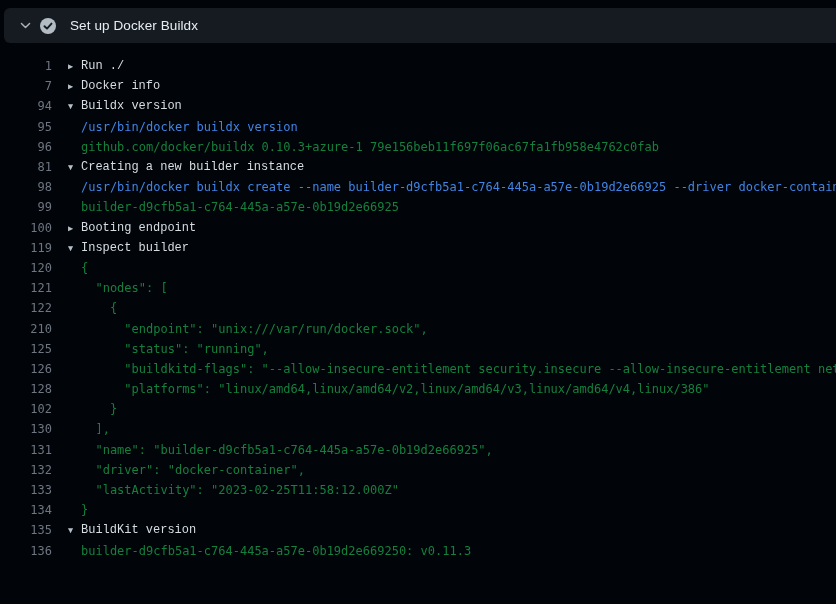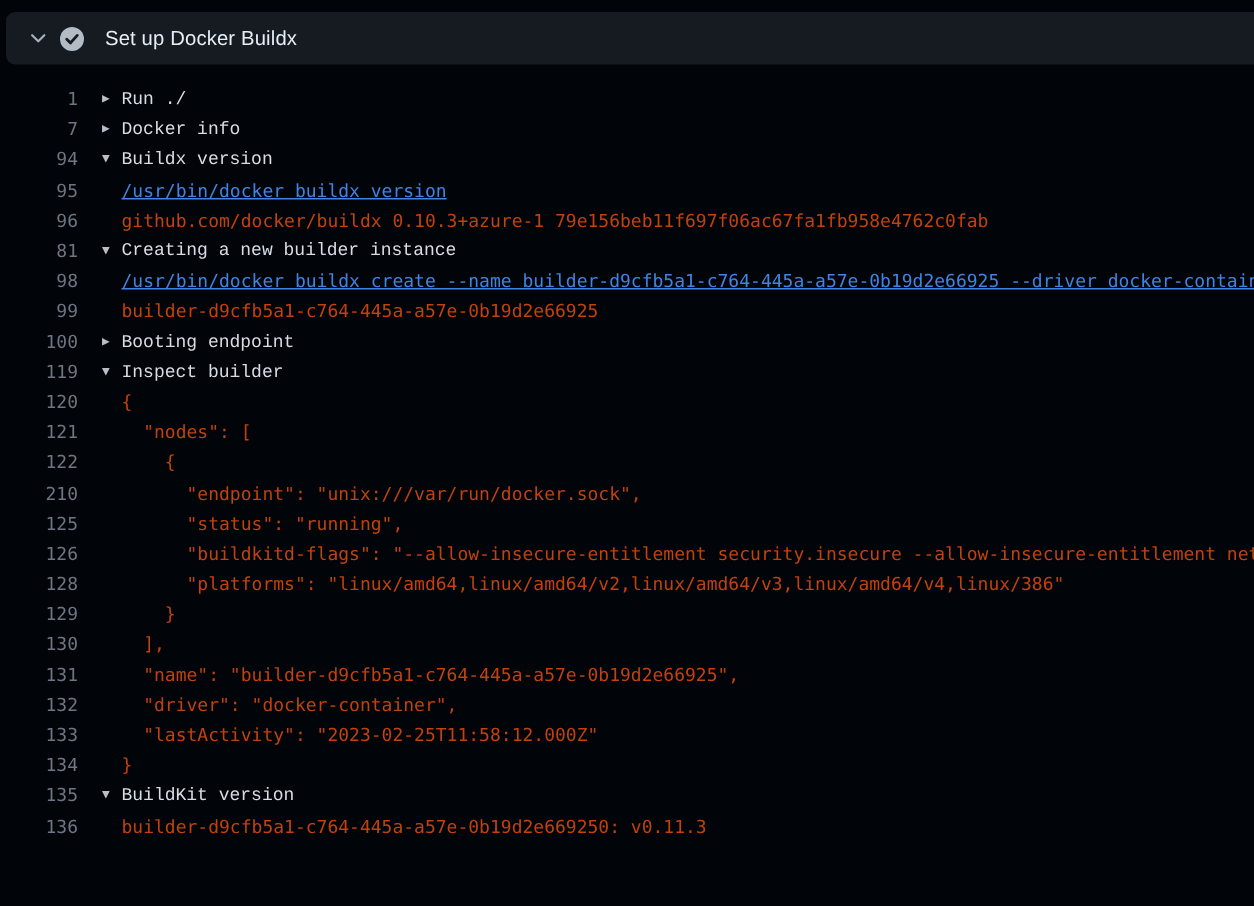--- a/index.html
+++ b/index.html
@@ -67,22 +67,22 @@
   .row.group .content { cursor: pointer; }
   .arrow {
     display: inline-block;
     width: 13px;
     font-size: 8.5px;
     color: #b7c0c8;
     flex: 0 0 13px;
   }
   .label { color: #d6dde3; font-family: Liberation Mono, monospace; }
   .text-indent { padding-left: 13px; }
-  .cmd    { color: #4184e4; text-decoration: underline; }
-  .out    { color: #c2410c; }
+  .cmd    { color: #4184e4; }
+  .out    { color: #15803d; }
 </style>
 </head>
 <body>
 
 <div class="step-header">
   <span class="chev">
     <svg width="13" height="13" viewBox="0 0 16 16" fill="none">
       <path d="M3 5.5 L8 10.5 L13 5.5" stroke="currentColor" stroke-width="1.8" stroke-linecap="round" stroke-linejoin="round"></path>
     </svg>
   </span>
@@ -106,21 +106,21 @@
     <div class="row"><span class="num">99</span><span class="content"><span class="text-indent out">builder-d9cfb5a1-c764-445a-a57e-0b19d2e66925</span></span></div>
     <div class="row group"><span class="num">100</span><span class="content"><span class="arrow">▶</span><span class="label">Booting endpoint</span></span></div>
     <div class="row group"><span class="num">119</span><span class="content"><span class="arrow">▼</span><span class="label">Inspect builder</span></span></div>
     <div class="row"><span class="num">120</span><span class="content"><span class="text-indent out">{</span></span></div>
     <div class="row"><span class="num">121</span><span class="content"><span class="text-indent out">  "nodes": [</span></span></div>
     <div class="row"><span class="num">122</span><span class="content"><span class="text-indent out">    {</span></span></div>
     <div class="row"><span class="num">210</span><span class="content"><span class="text-indent out">      "endpoint": "unix:///var/run/docker.sock",</span></span></div>
     <div class="row"><span class="num">125</span><span class="content"><span class="text-indent out">      "status": "running",</span></span></div>
     <div class="row"><span class="num">126</span><span class="content"><span class="text-indent out">      "buildkitd-flags": "--allow-insecure-entitlement security.insecure --allow-insecure-entitlement network</span></span></div>
     <div class="row"><span class="num">128</span><span class="content"><span class="text-indent out">      "platforms": "linux/amd64,linux/amd64/v2,linux/amd64/v3,linux/amd64/v4,linux/386"</span></span></div>
-    <div class="row"><span class="num">129</span><span class="content"><span class="text-indent out">    }</span></span></div>
+    <div class="row"><span class="num">102</span><span class="content"><span class="text-indent out">    }</span></span></div>
     <div class="row"><span class="num">130</span><span class="content"><span class="text-indent out">  ],</span></span></div>
     <div class="row"><span class="num">131</span><span class="content"><span class="text-indent out">  "name": "builder-d9cfb5a1-c764-445a-a57e-0b19d2e66925",</span></span></div>
     <div class="row"><span class="num">132</span><span class="content"><span class="text-indent out">  "driver": "docker-container",</span></span></div>
     <div class="row"><span class="num">133</span><span class="content"><span class="text-indent out">  "lastActivity": "2023-02-25T11:58:12.000Z"</span></span></div>
     <div class="row"><span class="num">134</span><span class="content"><span class="text-indent out">}</span></span></div>
     <div class="row group"><span class="num">135</span><span class="content"><span class="arrow">▼</span><span class="label">BuildKit version</span></span></div>
     <div class="row"><span class="num">136</span><span class="content"><span class="text-indent out">builder-d9cfb5a1-c764-445a-a57e-0b19d2e669250: v0.11.3</span></span></div>
   </div>
 
 </body></html>

